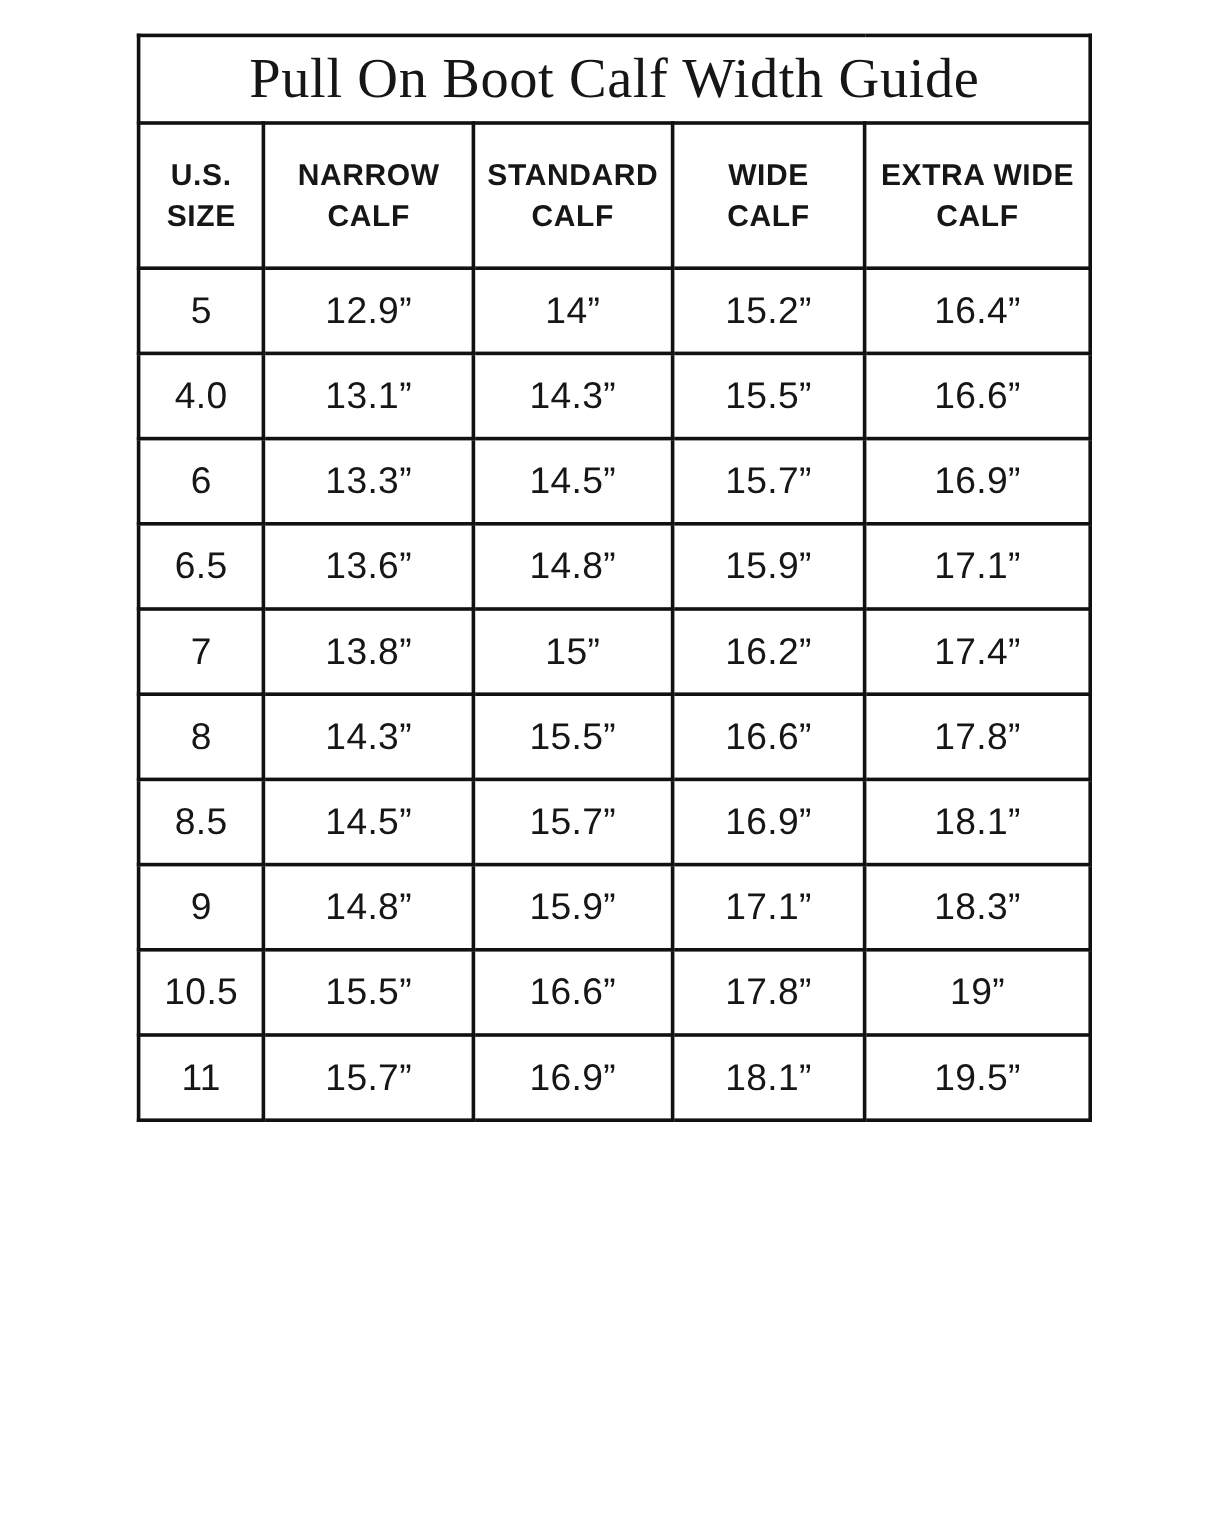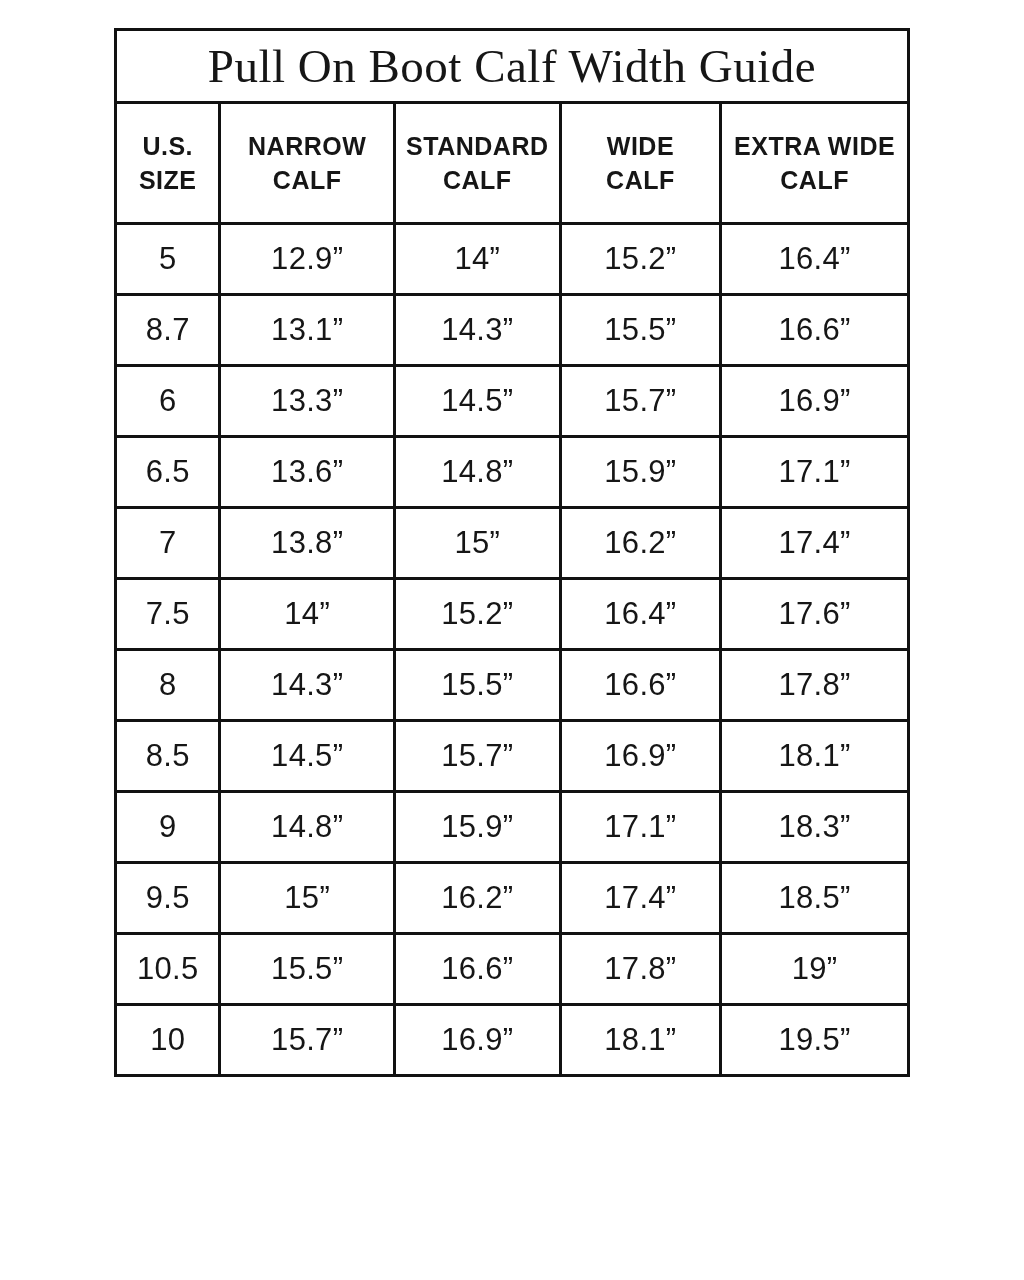--- a/index.html
+++ b/index.html
@@ -100,21 +100,21 @@
     </thead>
     <tbody id="table-body">
         <tr>
           <td>5</td>
           <td>12.9”</td>
           <td>14”</td>
           <td>15.2”</td>
           <td>16.4”</td>
         </tr>
         <tr>
-          <td>8.7</td>
+          <td>4.0</td>
           <td>13.1”</td>
           <td>14.3”</td>
           <td>15.5”</td>
           <td>16.6”</td>
         </tr>
         <tr>
           <td>6</td>
           <td>13.3”</td>
           <td>14.5”</td>
           <td>15.7”</td>
@@ -128,27 +128,20 @@
           <td>17.1”</td>
         </tr>
         <tr>
           <td>7</td>
           <td>13.8”</td>
           <td>15”</td>
           <td>16.2”</td>
           <td>17.4”</td>
         </tr>
         <tr>
-          <td>7.5</td>
-          <td>14”</td>
-          <td>15.2”</td>
-          <td>16.4”</td>
-          <td>17.6”</td>
-        </tr>
-        <tr>
           <td>8</td>
           <td>14.3”</td>
           <td>15.5”</td>
           <td>16.6”</td>
           <td>17.8”</td>
         </tr>
         <tr>
           <td>8.5</td>
           <td>14.5”</td>
           <td>15.7”</td>
@@ -156,35 +149,28 @@
           <td>18.1”</td>
         </tr>
         <tr>
           <td>9</td>
           <td>14.8”</td>
           <td>15.9”</td>
           <td>17.1”</td>
           <td>18.3”</td>
         </tr>
         <tr>
-          <td>9.5</td>
-          <td>15”</td>
-          <td>16.2”</td>
-          <td>17.4”</td>
-          <td>18.5”</td>
-        </tr>
-        <tr>
           <td>10.5</td>
           <td>15.5”</td>
           <td>16.6”</td>
           <td>17.8”</td>
           <td>19”</td>
         </tr>
         <tr>
-          <td>10</td>
+          <td>11</td>
           <td>15.7”</td>
           <td>16.9”</td>
           <td>18.1”</td>
           <td>19.5”</td>
         </tr>
       </tbody>
   </table>
 </div>
 
 </body></html>

